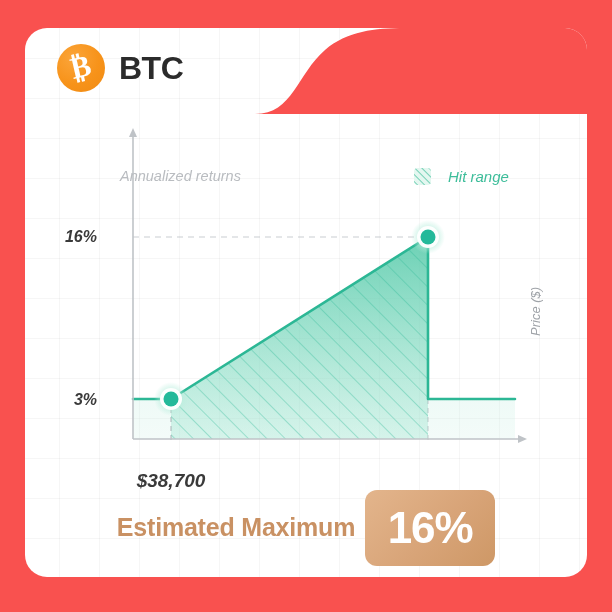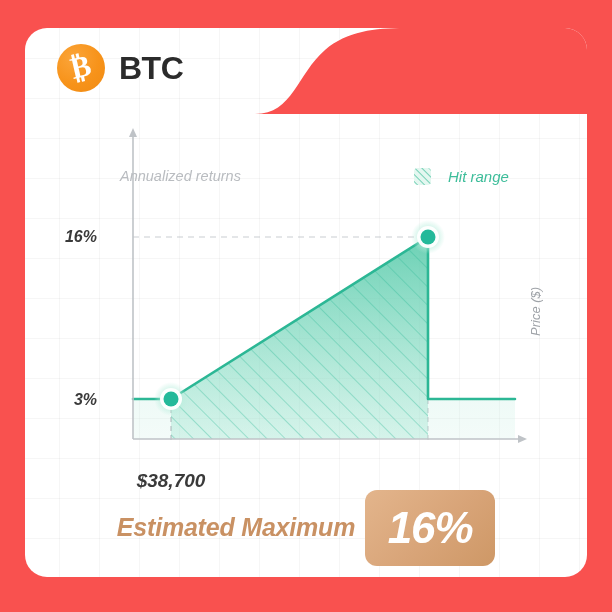--- a/index.html
+++ b/index.html
@@ -184,21 +184,20 @@
   .result {
     position: absolute;
     left: 0;
     top: 452px;
     width: 562px;
     height: 96px;
     display: flex;
     align-items: center;
     justify-content: center;
     gap: 10px;
-    font-style: italic;
   }
   .result-label {
     font-size: 25px;
     font-weight: bold;
     color: #C99163;
     line-height: 1.25;
     letter-spacing: -0.2px;
   }
   .result-badge {
     width: 130px;

